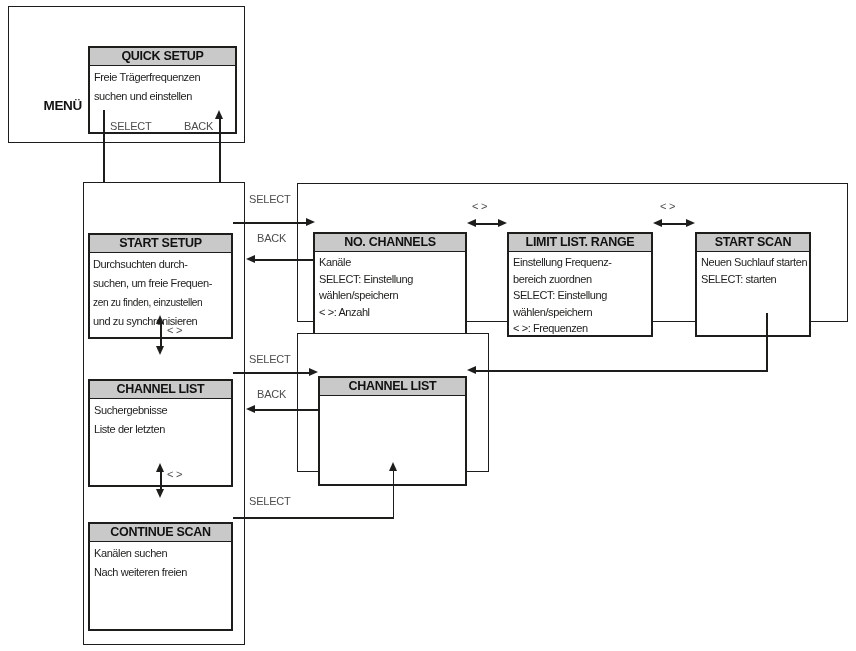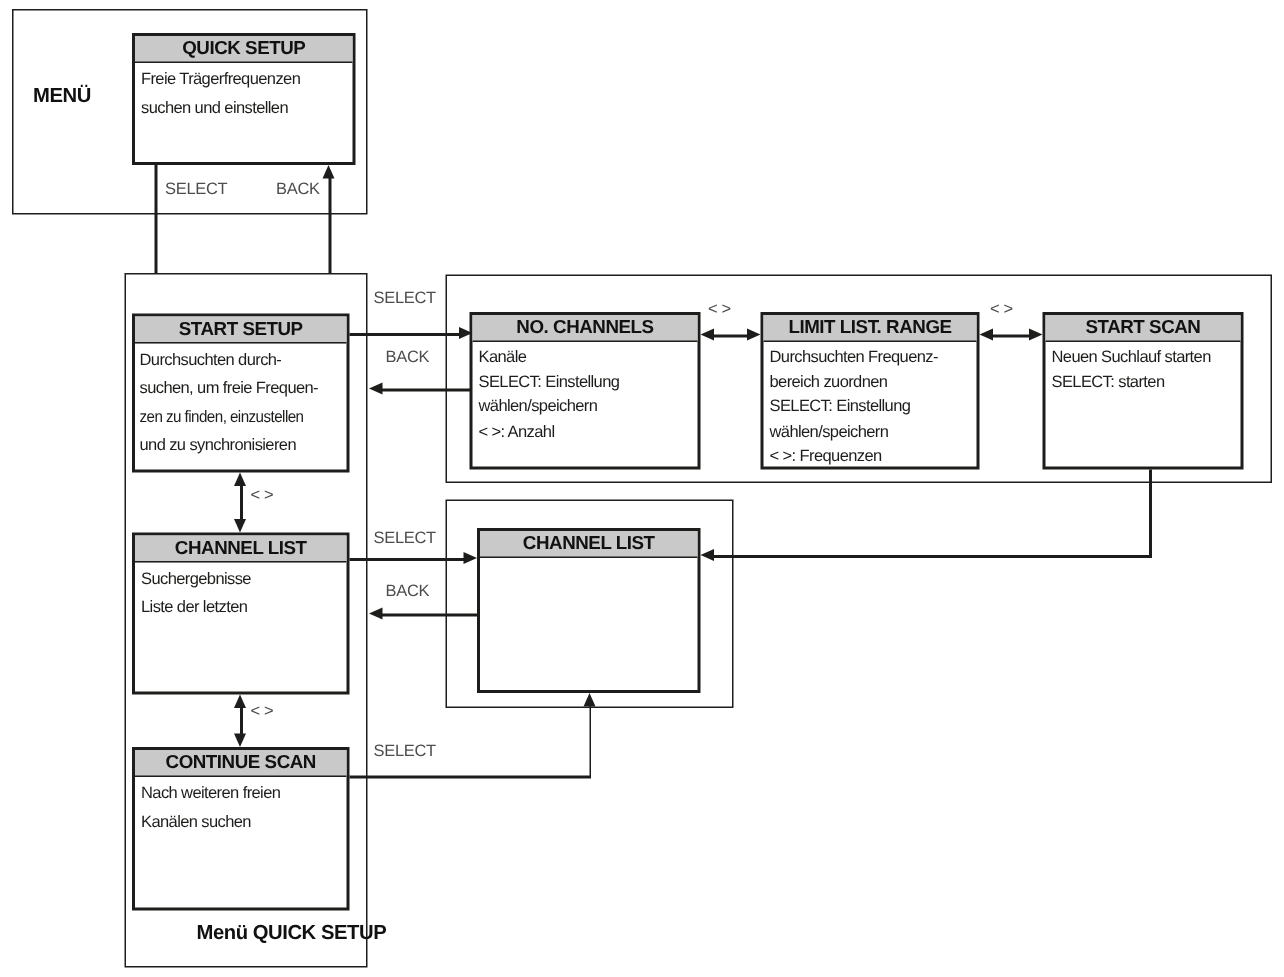--- a/index.html
+++ b/index.html
@@ -3,36 +3,36 @@
 <meta charset="utf-8">
 <style>
   html,body { margin:0; padding:0; background:#fff; }
   .canvas {
     position:relative; width:856px; height:651px; background:#ffffff;
     font-family:"Liberation Sans", sans-serif; color:#1d1d1b; overflow:hidden;
   }
   
   .frame { position:absolute; border:1.5px solid var(--line); background:#fff; box-sizing:border-box; }
   
-  .box { position:absolute; border:2px solid var(--line); background:#fff; box-sizing:border-box; }
+  .box { position:absolute; border:2px solid var(--line); background:#fff; box-sizing:border-box;margin-top:24px; }
   .titlebar {
     display:block; background:var(--gray); border-bottom:1.5px solid var(--line);
     font-weight:bold; font-size:12.5px; letter-spacing:-0.3px; text-align:center;
     color:#111; height:17px; line-height:17px; white-space:nowrap;
   }
   .body { padding:2px 20px 0 4px; font-size:11px; letter-spacing:-0.4px; color:#1d1d1b; }
   .body > div { white-space:nowrap; }
   .lh19 > div { line-height:19px; }
   .lh17 > div { line-height:16.5px; }
   .lh18 > div { line-height:17.5px; }
   .sq92 { transform:scaleX(0.92); transform-origin:0 50%; }
   .sq86 { transform:scaleX(0.86); transform-origin:0 50%; }
   
   .lbl { position:absolute; font-size:11px; letter-spacing:-0.2px; color:var(--label); white-space:nowrap; }
-  .biglbl { position:absolute; font-weight:bold; font-size:13.5px; letter-spacing:-0.3px; color:#111; white-space:nowrap; text-align:left; }
+  .biglbl { position:absolute; font-weight:bold; font-size:13.5px; letter-spacing:-0.3px; color:#111; white-space:nowrap; text-align:right;margin-top:42px; }
   
   .hl { position:absolute; height:1.5px; background:var(--line); }
   .vl { position:absolute; width:1.5px; background:var(--line); }
   
   .ar { position:absolute; width:0; height:0; }
   .ar.r { border-left:9px solid var(--line); border-top:4.5px solid transparent; border-bottom:4.5px solid transparent; }
   .ar.l { border-right:9px solid var(--line); border-top:4.5px solid transparent; border-bottom:4.5px solid transparent; }
   .ar.u { border-bottom:9px solid var(--line); border-left:4.5px solid transparent; border-right:4.5px solid transparent; }
   .ar.d { border-top:9px solid var(--line); border-left:4.5px solid transparent; border-right:4.5px solid transparent; }
 </style>
@@ -88,22 +88,22 @@
   </div>
 
   <div class="vl" style="left:160px; top:470px; height:21px;"></div>
   <div class="ar u" style="left:156px; top:463px;"></div>
   <div class="ar d" style="left:156px; top:489px;"></div>
   <div class="lbl" style="left:167px; top:468px;">&lt; &gt;</div>
 
   <div class="box" style="left:88px; top:498px; width:145px; height:109px;">
     <span class="titlebar">CONTINUE SCAN</span>
     <div class="body lh19">
+      <div>Kanälen suchen</div>
       <div>Nach weiteren freien</div>
-      <div>Kanälen suchen</div>
     </div>
   </div>
 
   <div class="frame" style="left:297px; top:183px; width:551px; height:139px;"></div>
 
   <div class="box" style="left:313px; top:208px; width:154px; height:105px;">
     <span class="titlebar">NO. CHANNELS</span>
     <div class="body lh17">
       <div>Kanäle</div>
       <div>SELECT: Einstellung</div>
@@ -113,34 +113,34 @@
   </div>
 
   <div class="lbl" style="left:472px; top:200px;">&lt; &gt;</div>
   <div class="hl" style="left:474px; top:223px; width:26px;"></div>
   <div class="ar l" style="left:467px; top:219px;"></div>
   <div class="ar r" style="left:498px; top:219px;"></div>
 
   <div class="box" style="left:507px; top:208px; width:146px; height:105px;">
     <span class="titlebar">LIMIT LIST. RANGE</span>
     <div class="body lh17">
-      <div>Durchsuchten Frequenz-</div>
+      <div>Einstellung Frequenz-</div>
       <div>bereich zuordnen</div>
       <div>SELECT: Einstellung</div>
       <div>wählen/speichern</div>
       <div>&lt; &gt;: Frequenzen</div>
     </div>
   </div>
 
   <div class="lbl" style="left:660px; top:200px;">&lt; &gt;</div>
   <div class="hl" style="left:660px; top:223px; width:28px;"></div>
   <div class="ar l" style="left:653px; top:219px;"></div>
   <div class="ar r" style="left:686px; top:219px;"></div>
 
-  <div class="box" style="left:695px; top:208px; width:134px; height:105px;">
+  <div class="box" style="left:695px; top:208px; width:116px; height:105px;">
     <span class="titlebar">START SCAN</span>
     <div class="body lh17">
       <div>Neuen Suchlauf starten</div>
       <div>SELECT: starten</div>
     </div>
   </div>
 
   <div class="frame" style="left:297px; top:333px; width:192px; height:139px;"></div>
 
   <div class="box" style="left:318px; top:352px; width:149px; height:110px;">

